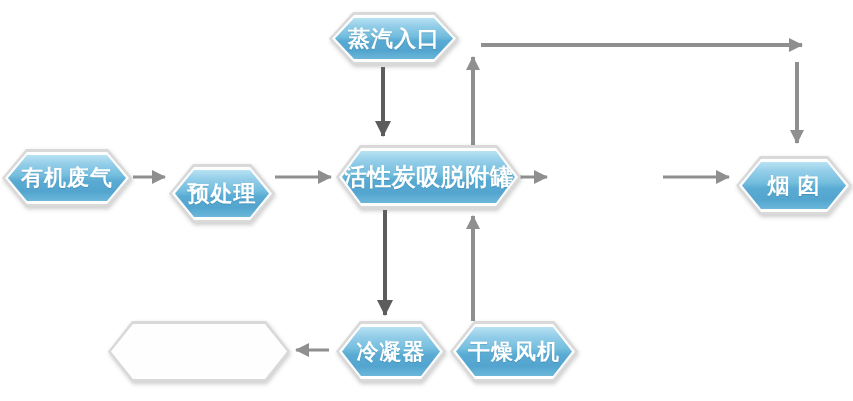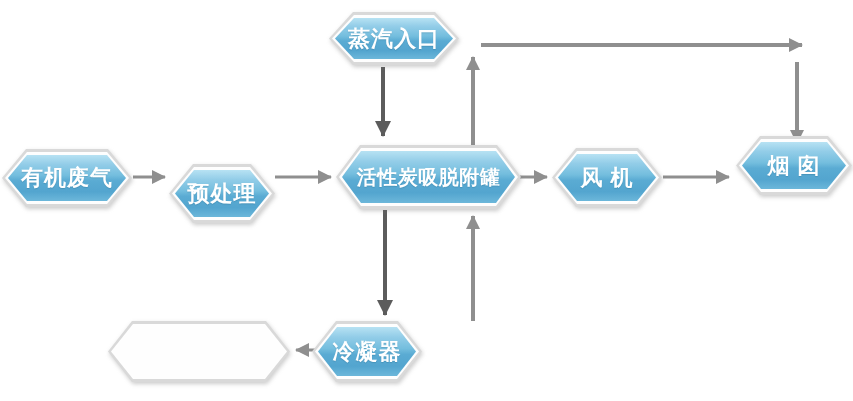--- a/index.html
+++ b/index.html
@@ -44,25 +44,25 @@
     font-size: 22px;
     letter-spacing: 1px;
     white-space: nowrap;
     text-shadow: 0 1px 1px rgba(0,60,90,0.18);
   }
   
   #node-steam-inlet        { left: 329px; top: 12px;  width: 130px; height: 53px; }
   #node-organic-waste-gas  { left: 2px;   top: 149px; width: 130px; height: 58px; }
   #node-pretreatment       { left: 169px; top: 164px; width: 106px; height: 59px; }
   #node-carbon-tank        { left: 336px; top: 145px; width: 185px; height: 64px; }
-  #node-carbon-tank .label { font-size: 20px; letter-spacing: 0.5px; }
+  #node-carbon-tank .label { font-size: 24px; letter-spacing: 0.5px; }
   #node-fan                { left: 552px; top: 148px; width: 110px; height: 59px; }
-  #node-chimney            { left: 736px; top: 136px; width: 116px; height: 59px; }
+  #node-chimney            { left: 736px; top: 156px; width: 116px; height: 59px; }
   #node-solvent-recovery   { left: 108px; top: 321px; width: 182px; height: 61px; }
-  #node-condenser          { left: 312px; top: 321px; width: 110px; height: 61px; }
+  #node-condenser          { left: 336px; top: 321px; width: 110px; height: 61px; }
   #node-drying-fan         { left: 450px; top: 321px; width: 128px; height: 61px; }
   
   #arrows {
     position: absolute; left: 0; top: 0;
     width: 853px; height: 401px;
     pointer-events: none;
   }
 </style>
 </head>
 <body>
@@ -116,27 +116,20 @@
   </div>
 
   <div class="hex" id="node-carbon-tank">
     <div class="b1"></div>
     <div class="b2"></div>
     <div class="fill">
       <span class="label">活性炭吸脱附罐</span>
     </div>
   </div>
 
-  <div class="hex" id="node-fan">
-    <div class="b1"></div>
-    <div class="b2"></div>
-    <div class="fill">
-      <span class="label">风 机</span>
-    </div>
-  </div>
 
   <div class="hex" id="node-chimney">
     <div class="b1"></div>
     <div class="b2"></div>
     <div class="fill">
       <span class="label">烟 囱</span>
     </div>
   </div>
 
   <div class="hex" id="node-solvent-recovery">
@@ -145,14 +138,21 @@
   </div>
 
   <div class="hex" id="node-condenser">
     <div class="b1"></div>
     <div class="b2"></div>
     <div class="fill">
       <span class="label">冷凝器</span>
     </div>
   </div>
 
+  <div class="hex" id="node-drying-fan">
+    <div class="b1"></div>
+    <div class="b2"></div>
+    <div class="fill">
+      <span class="label">干燥风机</span>
+    </div>
+  </div>
 
 </div>
 
 </body></html>

